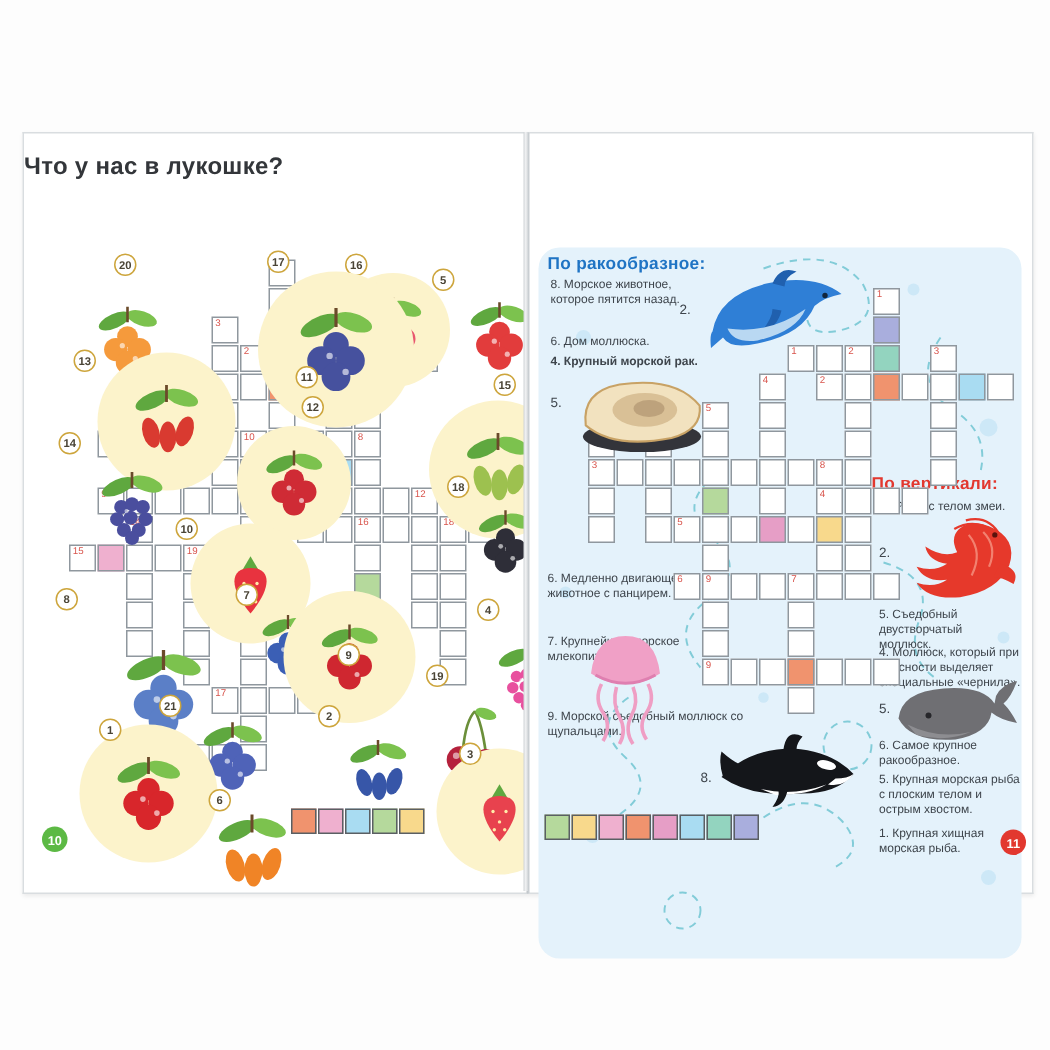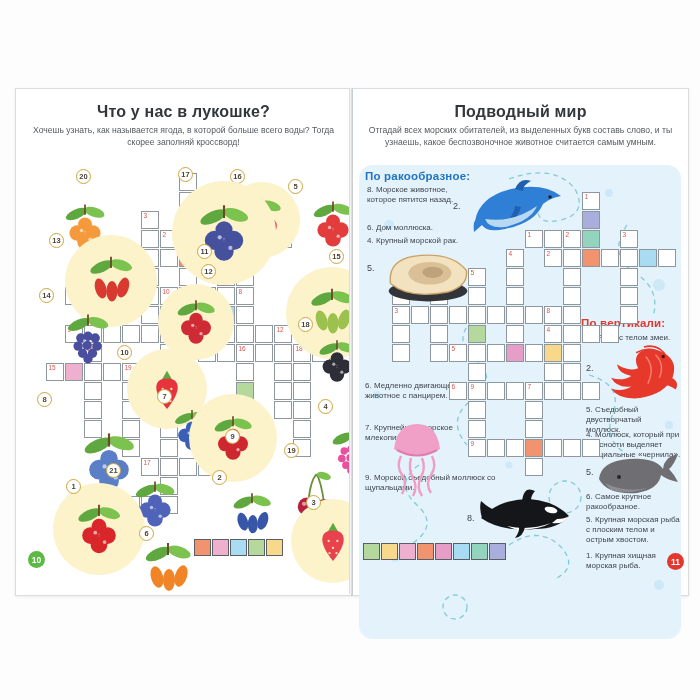--- a/index.html
+++ b/index.html
@@ -2,21 +2,21 @@
 <html><head>
 <meta charset="utf-8">
 <style>
   html,body{margin:0;padding:0;background:#fff;}
   .canvas{position:relative;width:700px;height:700px;background:#fdfdfd;overflow:hidden;
           font-family:"Liberation Sans",sans-serif;}
   .page{position:absolute;top:88px;width:335px;height:506px;background:#fff;
         border:1px solid #d9dde0;box-shadow:0 1px 3px rgba(0,0,0,.08);}
   .page.left{left:15px;border-right:1px solid #c9ced2;}
   .page.right{left:352px;border-left:1px solid #c9ced2;}
-  .title{position:absolute;top:14px;left:0;width:100%;text-align:center;
+  .title{position:absolute;top:14px;left:0;width:100%;text-align:left;
          font-size:16px;font-weight:bold;color:#33363a;letter-spacing:.2px;}
   .subtitle{position:absolute;top:36px;left:4%;width:92%;text-align:center;
             font-size:8.6px;line-height:1.35;color:#55595e;}
   .sea{position:absolute;left:6px;top:76px;width:322px;height:474px;border-radius:14px;
        background:#e4f2fb;}
   .cw{position:absolute;}
   .cw .cell{position:absolute;width:18px;height:18px;background:#fff;
             border:1px solid #8f979e;box-sizing:border-box;}
   .cw .cell .num{position:absolute;top:.5px;left:1.5px;font-size:6.5px;color:#d8544c;line-height:1;}
   .badge{position:absolute;width:17px;height:17px;border-radius:50%;color:#fff;
@@ -33,21 +33,20 @@
          display:flex;align-items:center;justify-content:center;box-sizing:border-box;}
   .creature{position:absolute;}
   svg{display:block;}
 </style>
 </head>
 <body>
 <div class="canvas">
 
 <div class="page left">
   <div class="title">Что у нас в лукошке?</div>
-  <div class="subtitle">Хочешь узнать, как называется ягода, в которой больше всего воды? Тогда скорее заполняй кроссворд!</div>
   <div class="cw" id="cw-left">
         <div class="cell" style="left: 163px; top: 84px;">
           <span class="num">1</span>
         </div>
         <div class="cell" style="left: 163px; top: 103px;"></div>
         <div class="cell" style="left: 163px; top: 122px;"></div>
         <div class="cell" style="left: 163px; top: 141px;"></div>
         <div class="cell" style="left: 163px; top: 160px; background: rgb(240, 147, 110);"></div>
         <div class="cell" style="left: 163px; top: 179px;"></div>
         <div class="cell" style="left: 163px; top: 198px;"></div>
@@ -507,28 +506,26 @@
             <circle cx="300" cy="120" r="6"></circle>
             <circle cx="18" cy="230" r="4"></circle>
             <circle cx="310" cy="260" r="4"></circle>
             <circle cx="250" cy="28" r="4"></circle>
             <circle cx="36" cy="392" r="5"></circle>
             <circle cx="300" cy="420" r="5"></circle>
             <circle cx="150" cy="300" r="3.5"></circle>
           </g>
         </svg>
   </div>
-  <div class="title">Подводный мир</div>
-  <div class="subtitle">Отгадай всех морских обитателей, из выделенных букв составь слово, и ты узнаешь, какое беспозвоночное животное считается самым умным.</div>
   <div class="clue hdr" style="left:12px;top:80px;color:#1f74c4;">По ракообразное:</div>
   <div class="clue hdr" style="left:228px;top:227px;color:#e2382f;">По вертикали:</div>
   <div id="clues-h">
         <div class="clue" style="left: 14px; top: 96px; width: 112px;">8. Морское животное, которое пятится назад.</div>
         <div class="clue" style="left: 14px; top: 134px; width: 112px;">6. Дом моллюска.</div>
-        <div class="clue" style="left: 14px; top: 147px; width: 112px;">4. Крупный морской рак.</div>
+        <div class="clue" style="left: 14px; top: 147px; width: 112px; font-weight: bold;">4. Крупный морской рак.</div>
         <div class="clue" style="left: 12px; top: 292px; width: 104px;">6. Медленно двигающееся животное с панцирем.</div>
         <div class="clue" style="left: 12px; top: 334px; width: 104px;">7. Крупнейшее морское млекопитающее.</div>
         <div class="clue" style="left: 12px; top: 384px; width: 132px;">9. Морской съедобный моллюск со щупальцами.</div>
       </div>
   <div id="clues-v">
         <div class="clue" style="left: 235px; top: 244px; width: 95px;">1. Рыба с телом змеи.</div>
         <div class="clue" style="left: 233px; top: 316px; width: 92px;">5. Съедобный двустворчатый моллюск.</div>
         <div class="clue" style="left: 233px; top: 341px; width: 98px;">4. Моллюск, который при опасности выделяет специальные «чернила».</div>
         <div class="clue" style="left: 233px; top: 403px; width: 98px;">6. Самое крупное ракообразное.</div>
         <div class="clue" style="left: 233px; top: 426px; width: 98px;">5. Крупная морская рыба с плоским телом и острым хвостом.</div>

